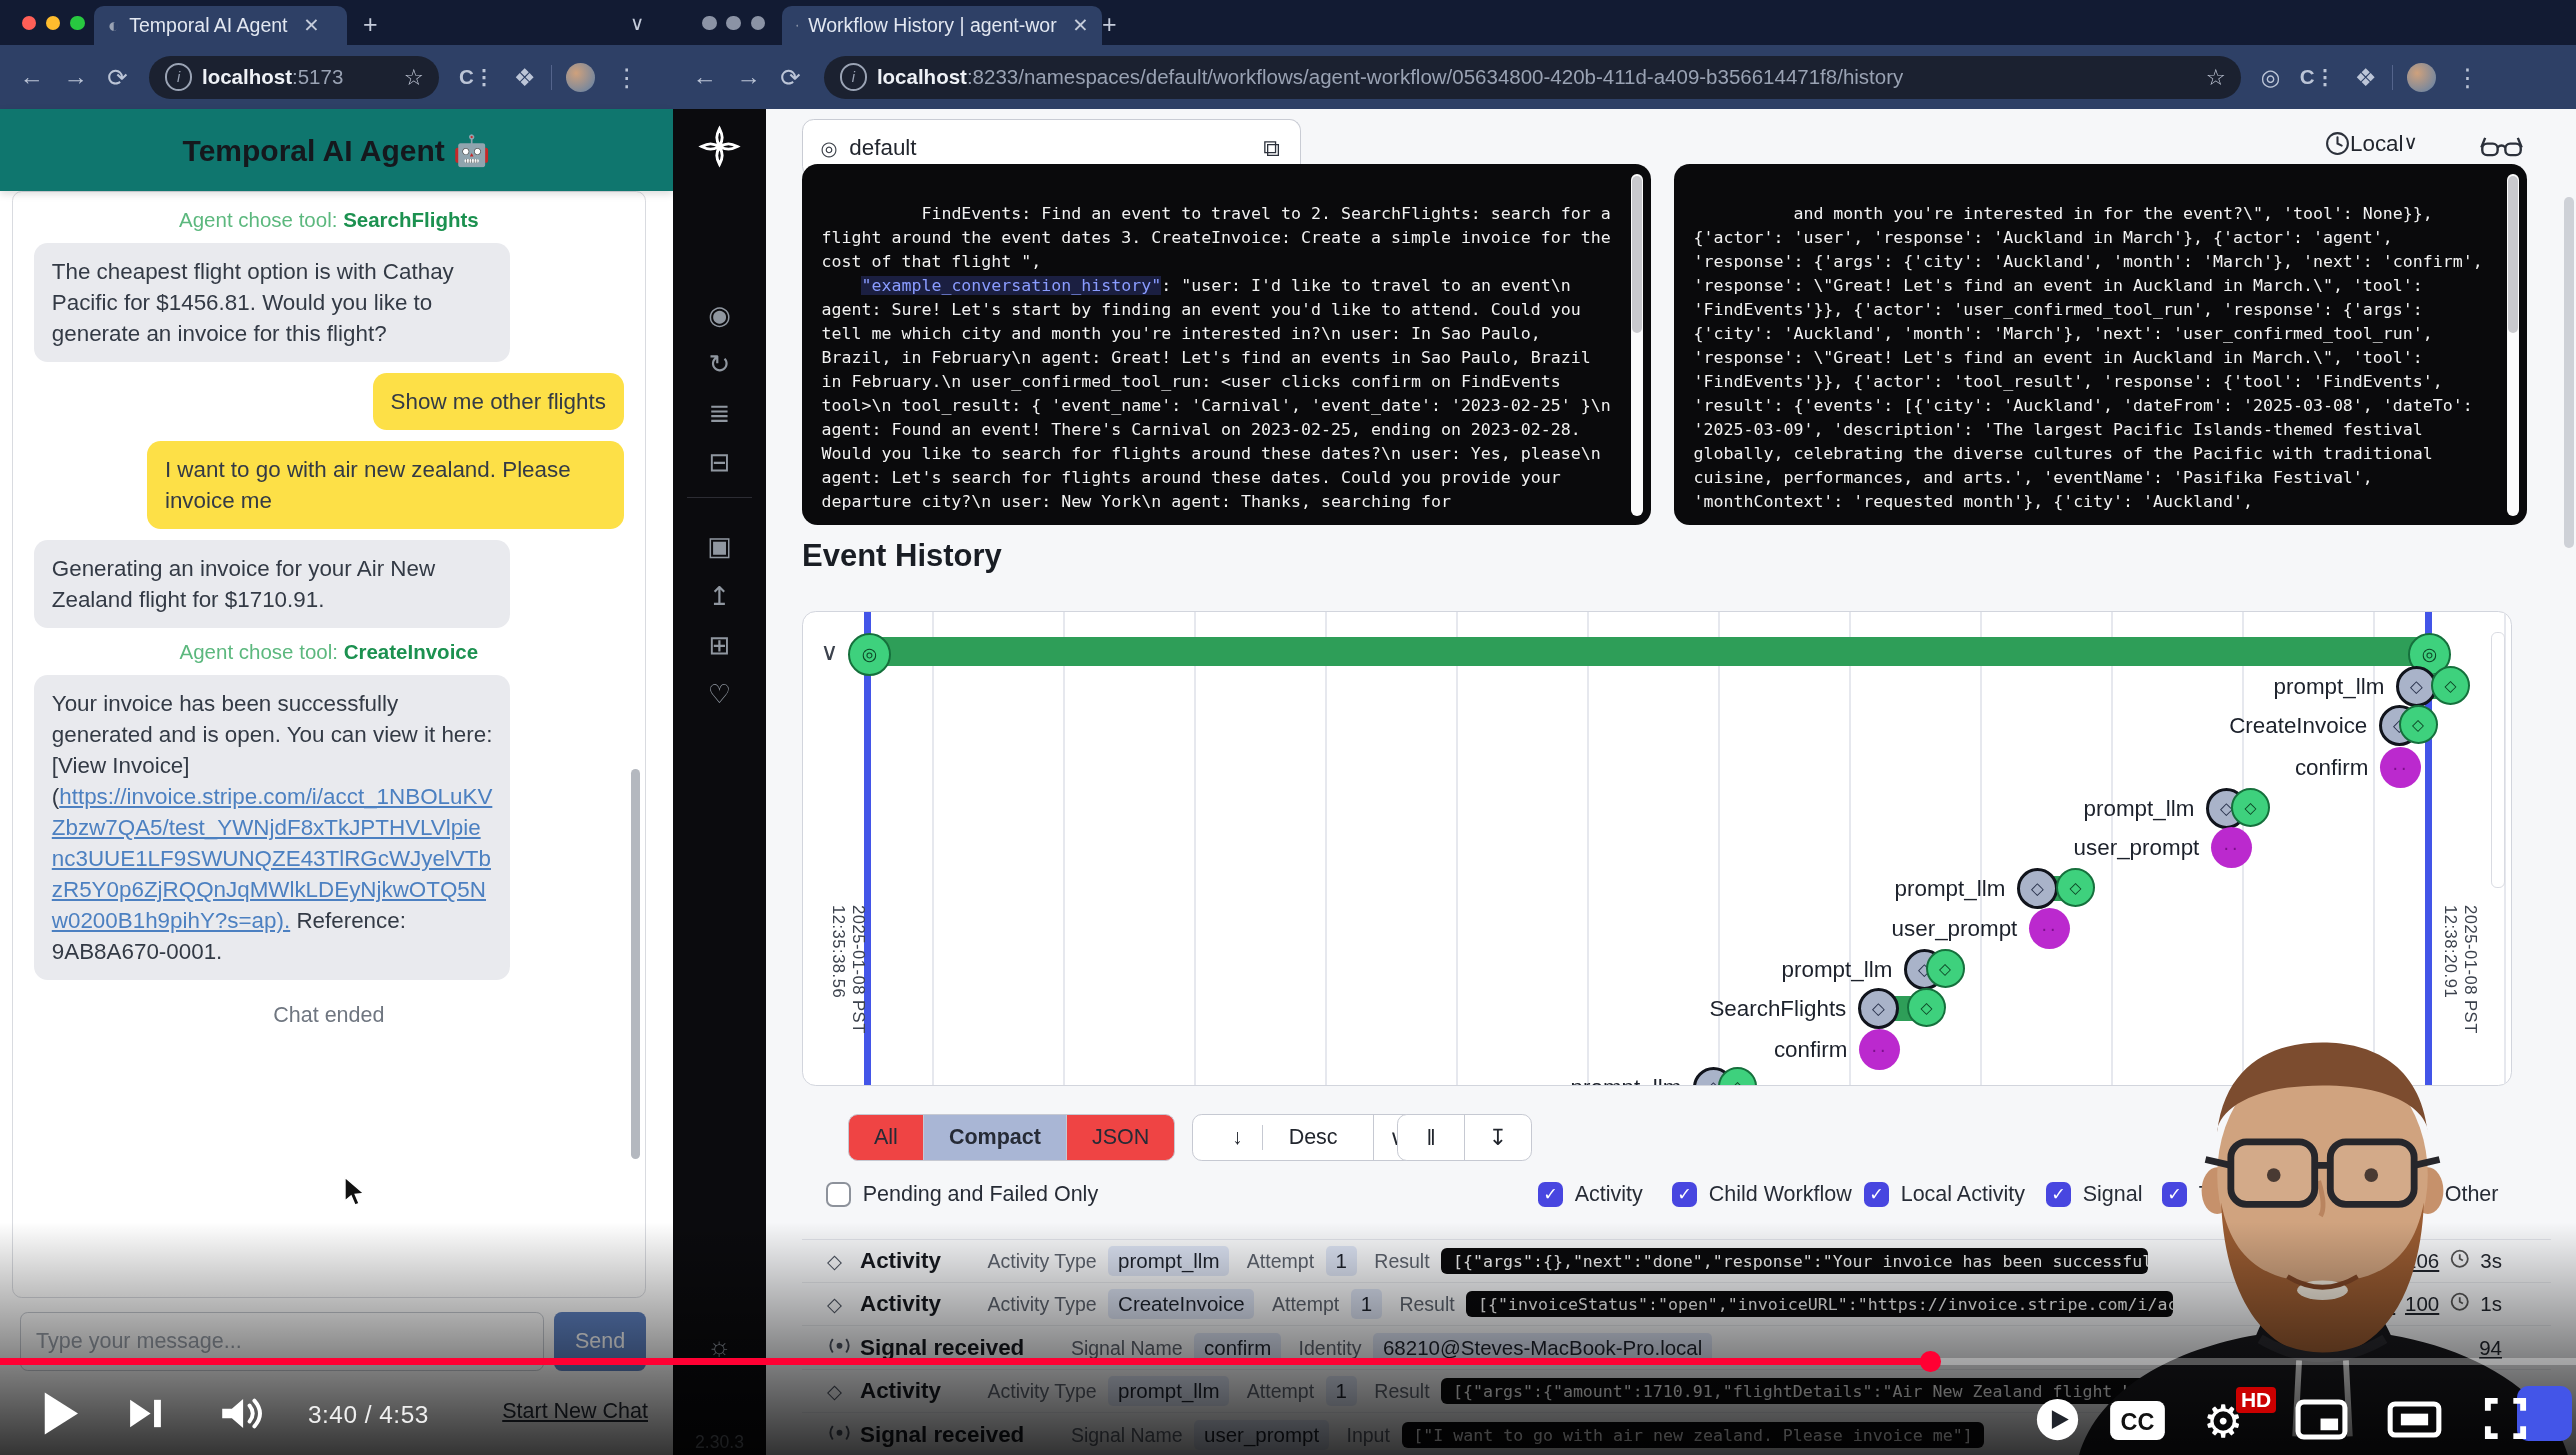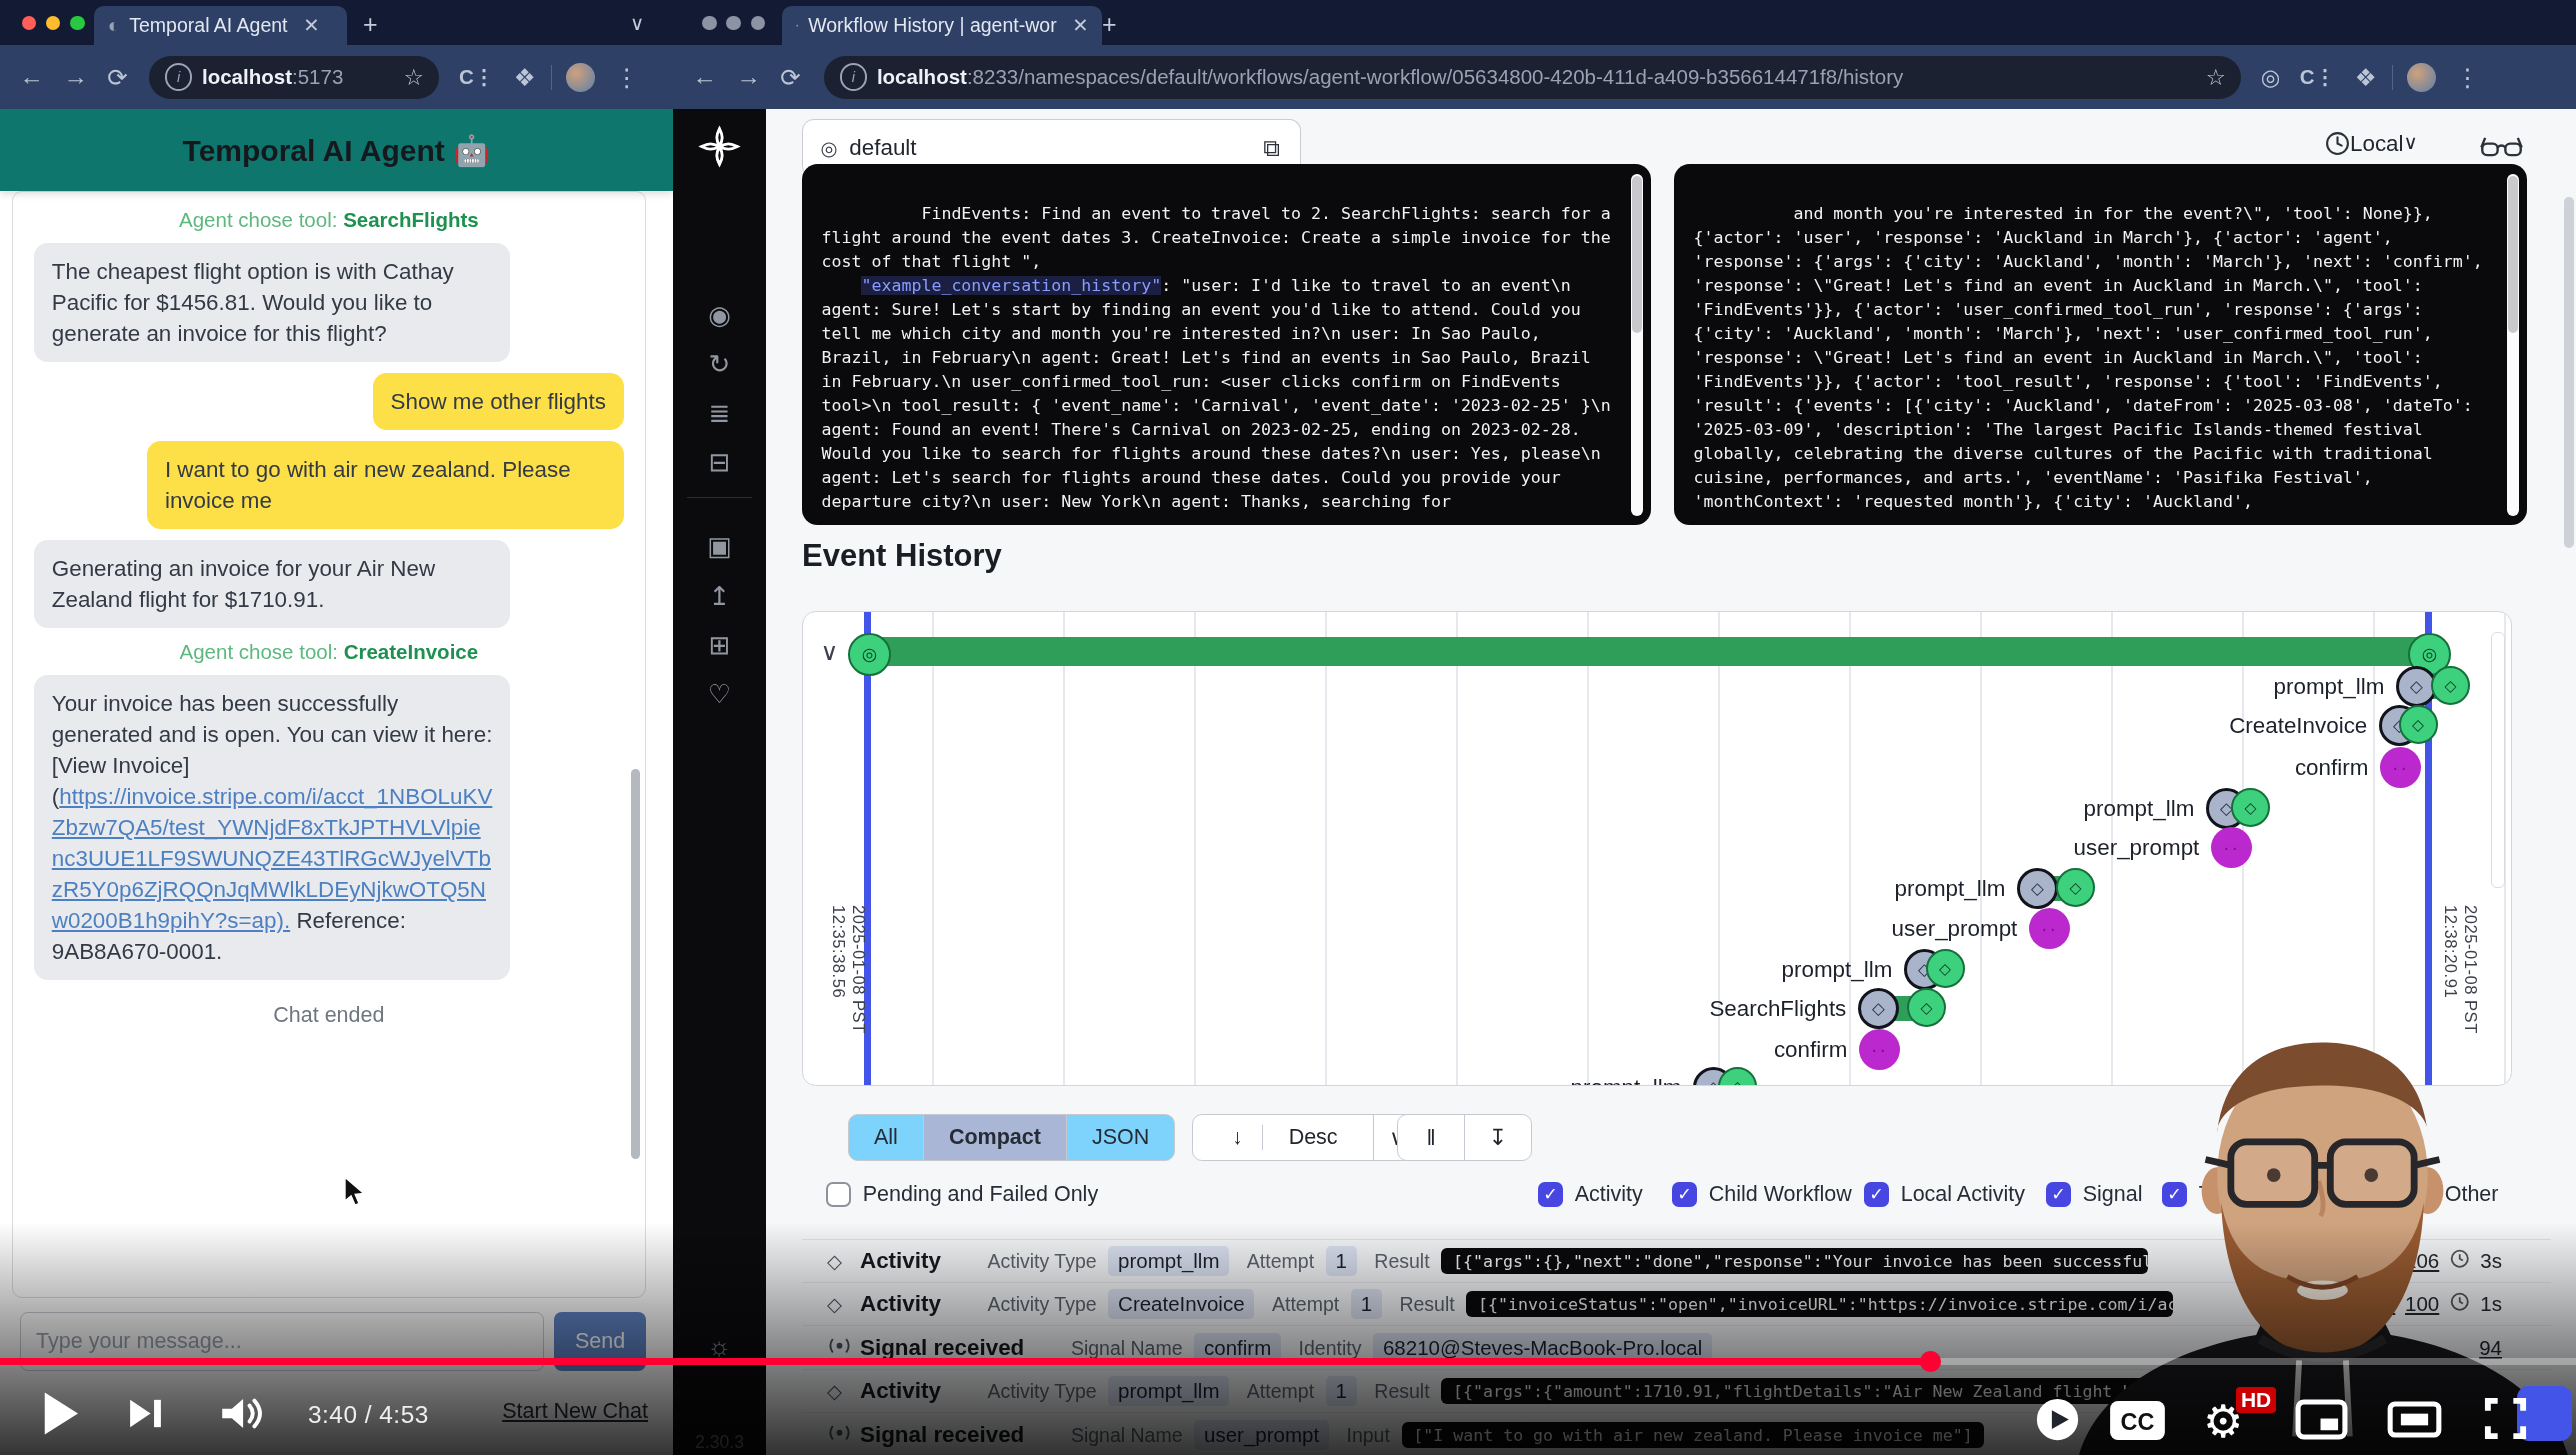--- a/index.html
+++ b/index.html
@@ -81,21 +81,21 @@
   .ev{position:absolute;height:43px;display:flex;align-items:center}
   .ev .lbl{position:absolute;right:100%;margin-right:0;padding-right:11.7px;font-size:22.4px;color:#1c212b;white-space:nowrap}
   .c-gray{position:absolute;width:41px;height:41px;border-radius:50%;background:#a9b3c9;border:3.9px solid #11141c;
           display:flex;align-items:center;justify-content:center;color:#27304a;font-size:16.6px;box-sizing:border-box}
   .c-green{position:absolute;width:39px;height:39px;border-radius:50%;background:#3ed17d;border:2.9px solid #15703c;
            display:flex;align-items:center;justify-content:center;color:#0c4425;font-size:15.6px;box-sizing:border-box}
   .c-purple{position:absolute;width:41px;height:41px;border-radius:50%;background:#bb29ce;
             display:flex;align-items:center;justify-content:center;color:#7d0f8c;font-size:19.5px;letter-spacing:2px}
   .c-conn{position:absolute;height:25px;background:#2e9e58}
   .tl-scroll{position:absolute;right:5.9px;top:19.5px;width:11.7px;height:254px;background:#ffffff;border:1px solid #d9dbe2;border-radius:5.9px}
-  .seg{position:absolute;left:82px;top:1005px;height:45px;display:flex;border:1px solid #c6c9d2;border-radius:9.8px;overflow:hidden;background:#7dd3fc}
+  .seg{position:absolute;left:82px;top:1005px;height:45px;display:flex;border:1px solid #c6c9d2;border-radius:9.8px;overflow:hidden;background:#ef4444}
   .seg span{display:flex;align-items:center;justify-content:center;font-size:21.5px;color:#262b36;border-right:1px solid #c6c9d2;padding:0 25px}
   .seg span:last-child{border-right:none}
   .seg span.sel{background:#a9b6d5;font-weight:bold}
   .descbtn{position:absolute;left:426px;top:1005px;height:45px;display:flex;border:1px solid #c6c9d2;border-radius:9.8px;overflow:hidden;background:#fff}
   .descbtn span{display:flex;align-items:center;justify-content:center;font-size:21.5px;color:#22262e;padding:0 19.5px;border-right:1px solid #c6c9d2}
   .descbtn span:last-child{border-right:none;padding:0 15.6px}
   .pdl{position:absolute;left:631px;top:1005px;height:45px;display:flex;border:1px solid #c6c9d2;border-radius:9.8px;overflow:hidden;background:#fff}
   .pdl span{width:66px;display:flex;align-items:center;justify-content:center;font-size:22.4px;color:#22262e;border-right:1px solid #c6c9d2}
   .pdl span:last-child{border-right:none}
   .cbrow{position:absolute;left:0;top:1073px;height:39px;right:0}

